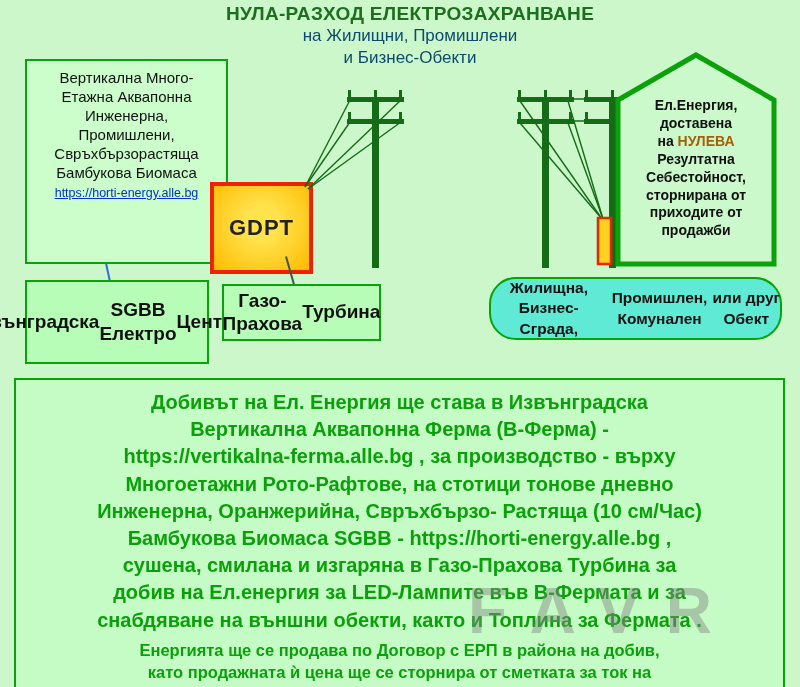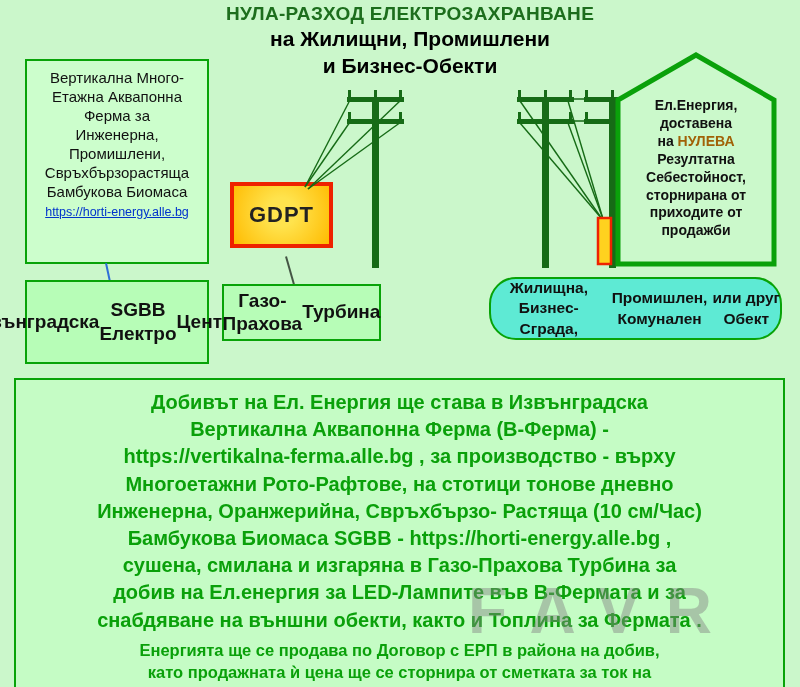--- a/index.html
+++ b/index.html
@@ -9,29 +9,29 @@
     font-family:"Liberation Sans",sans-serif;
     color:#111;
   }
   .abs{position:absolute;}
   .box{position:absolute;border:2px solid #08a308;box-sizing:border-box;}
   .center-col{display:flex;flex-direction:row;justify-content:center;align-items:center;text-align:center;}
 
   
   .title{left:160px;top:3px;width:500px;text-align:center;}
   .title .t1{font-size:19px;font-weight:bold;color:#1d6e1d;letter-spacing:.3px;}
-  .title .t2{font-size:21px;font-weight:bold;color:#000000;line-height:1.3;}
+  .title .t2{font-size:17px;font-weight:normal;color:#0c4a6e;line-height:1.3;}
 
   
-  .farm{left:25px;top:59px;width:184px;height:205px;background:#ccfecc;
+  .farm{left:25px;top:59px;width:203px;height:205px;background:#ccfecc;
         text-align:center;font-size:15px;line-height:1.27;padding-top:7px;}
   .farm .link{font-size:12.5px;color:#0033cc;text-decoration:underline;cursor:pointer;display:inline-block;margin-top:2px;}
 
   
-  .gdpt{left:230px;top:182px;width:103px;height:66px;border:4px solid #ee2200;
+  .gdpt{left:210px;top:182px;width:103px;height:92px;border:4px solid #ee2200;
         background:radial-gradient(circle at 50% 45%, #ffe34d 25%, #ffbb00 100%);
         display:flex;align-items:center;justify-content:center;
         font-size:22px;font-weight:bold;color:#222;letter-spacing:1px;box-sizing:border-box;}
 
   
   .plant{left:25px;top:280px;width:184px;height:84px;background:#b7fdb7;
          font-size:19px;font-weight:bold;line-height:1.25;}
   .turbine{left:222px;top:284px;width:159px;height:57px;background:#b7fdb7;
          font-size:19px;font-weight:bold;line-height:1.2;}
   .consumer{left:489px;top:277px;width:293px;height:63px;background:#5eead4;
@@ -66,21 +66,20 @@
 
   <div class="abs title">
     <div class="t1">НУЛА-РАЗХОД ЕЛЕКТРОЗАХРАНВАНЕ</div>
     <div class="t2">на Жилищни, Промишлени</div>
     <div class="t2">и Бизнес-Обекти</div>
   </div>
 
   <div class="box farm">
     <div>Вертикална Много-</div>
     <div>Етажна Аквапонна</div>
-    <div>Ферма за</div>
     <div>Инженерна,</div>
     <div>Промишлени,</div>
     <div>Свръхбързорастяща</div>
     <div>Бамбукова Биомаса</div>
     <a class="link">https://horti-energy.alle.bg</a>
   </div>
 
   <div class="abs gdpt">
     <span>GDPT</span>
   </div>

